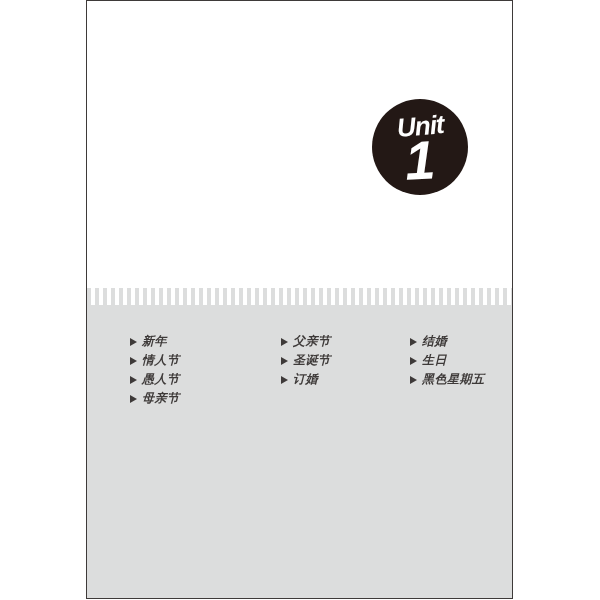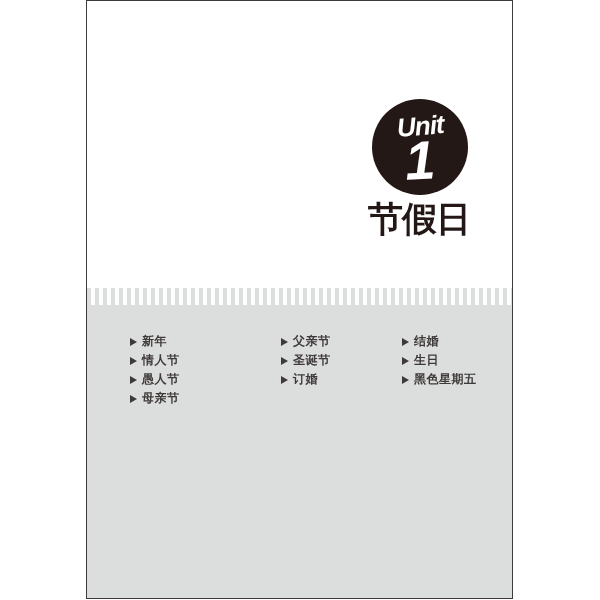--- a/index.html
+++ b/index.html
@@ -100,26 +100,27 @@
     left: 0;
     right: 0;
     top: 331px;
   }
   .topic-col {
     position: absolute;
     top: 0;
   }
   .topic-col.c1 { left: 43px;  }
   .topic-col.c2 { left: 194px; }
-  .topic-col.c3 { left: 315px; }
+  .topic-col.c3 { left: 323px; }
   .topic {
     display: flex;
     align-items: center;
     height: 19px;
     white-space: nowrap;
+    font-style: italic;
   }
   .tri {
     width: 0;
     height: 0;
     border-left: 7px solid #3e3a39;
     border-top: 4.5px solid transparent;
     border-bottom: 4.5px solid transparent;
     margin-right: 5px;
     flex: 0 0 auto;
   }
@@ -134,21 +135,20 @@
 <body>
 
 <div class="stage">
   <div class="page">
 
     <div class="unit-circle">
       <div class="unit-word">Unit</div>
       <div class="unit-num">1</div>
     </div>
 
-    <div class="page-title">节假日</div>
 
     <div class="teeth"></div>
     <div class="panel"></div>
 
     <div class="topics">
 
       <div class="topic-col c1">
         <div class="topic">
           <span class="tri"></span>
           <span class="topic-label">新年</span>

